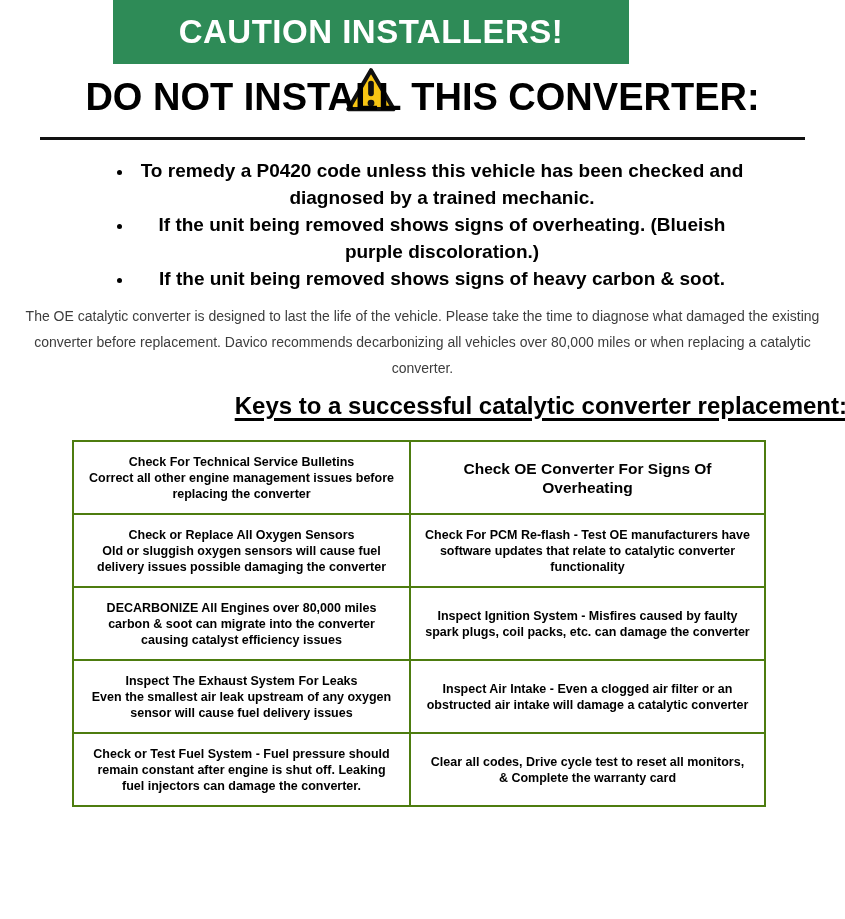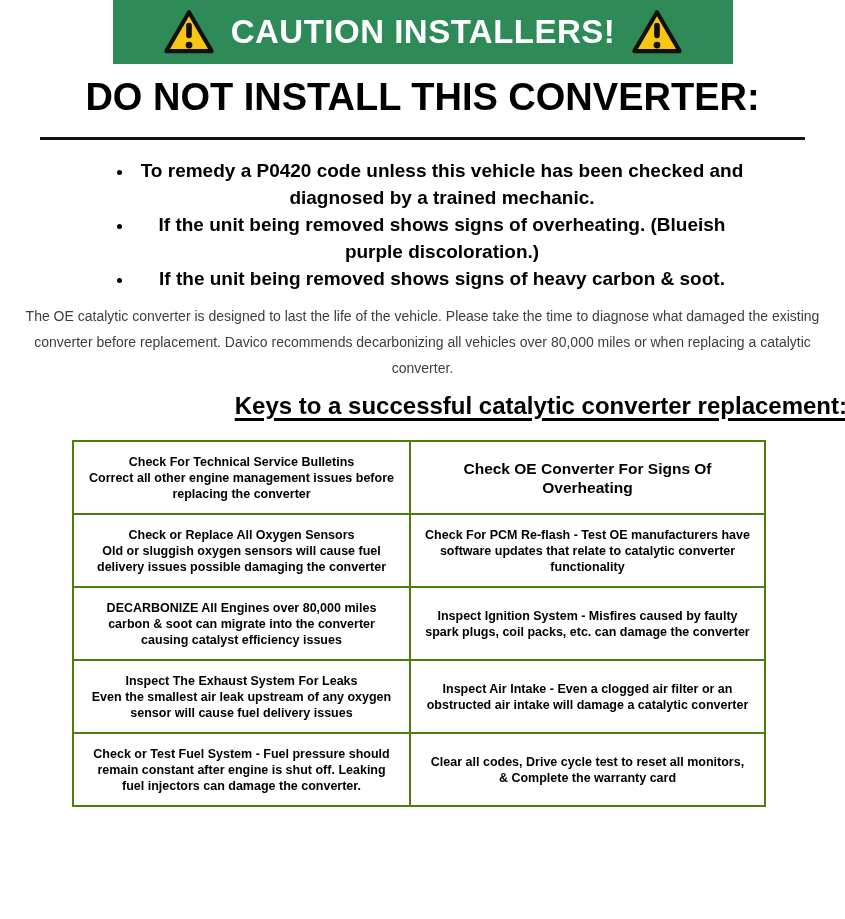--- a/index.html
+++ b/index.html
@@ -11,26 +11,27 @@
     color: #000;
     overflow: hidden;
     position: relative;
   }
   .page { width: 845px; height: 919px; position: relative; }
 
   
   .banner {
     position: absolute;
     left: 113px; top: 0;
-    width: 620px; height: 64px;
+    width: 516px; height: 64px;
     background: #2E8B57;
     display: flex;
     align-items: center;
     justify-content: center;
     gap: 16px;
+    flex-direction: column;
   }
   .banner-text {
     color: #ffffff;
     font-size: 33px;
     font-weight: 800;
     letter-spacing: 0.5px;
     white-space: nowrap;
   }
   .tri { display: inline-flex; width: 52px; height: 47px; }
   .tri svg { width: 100%; height: 100%; }

